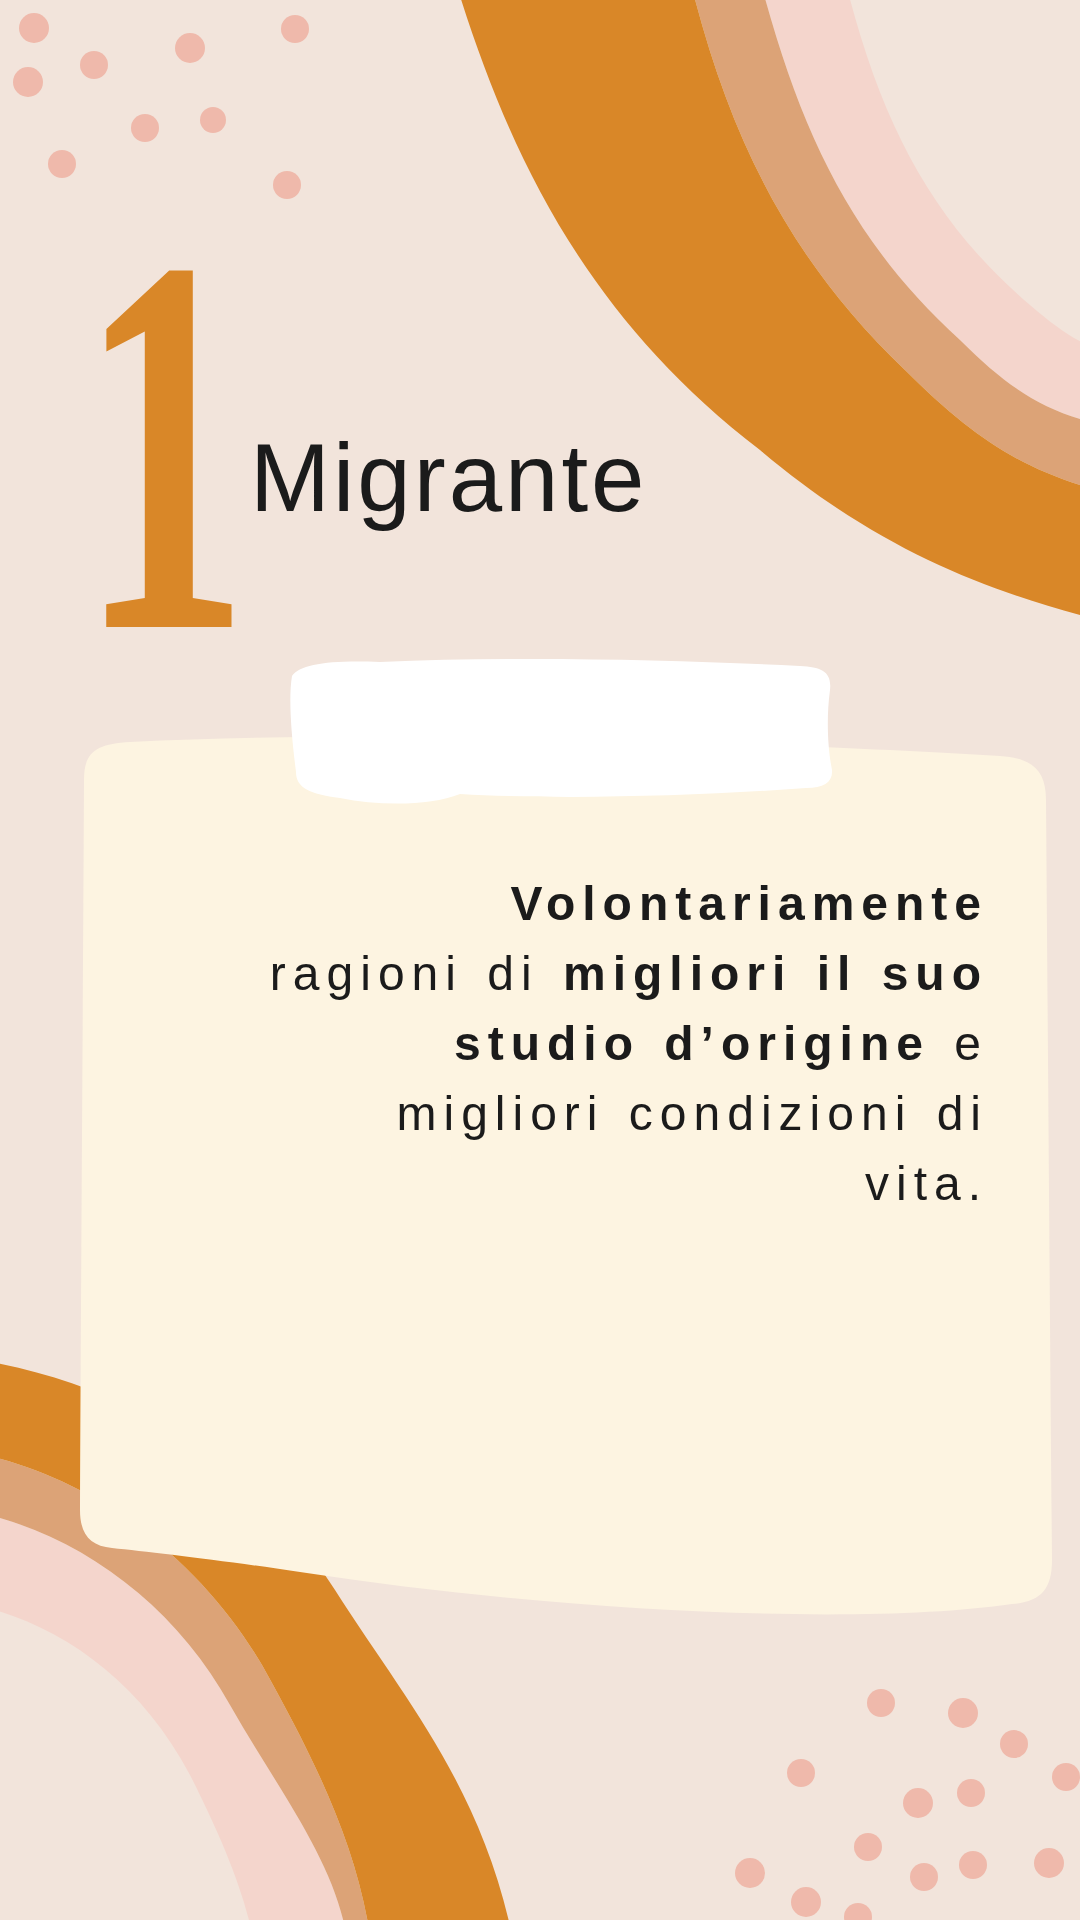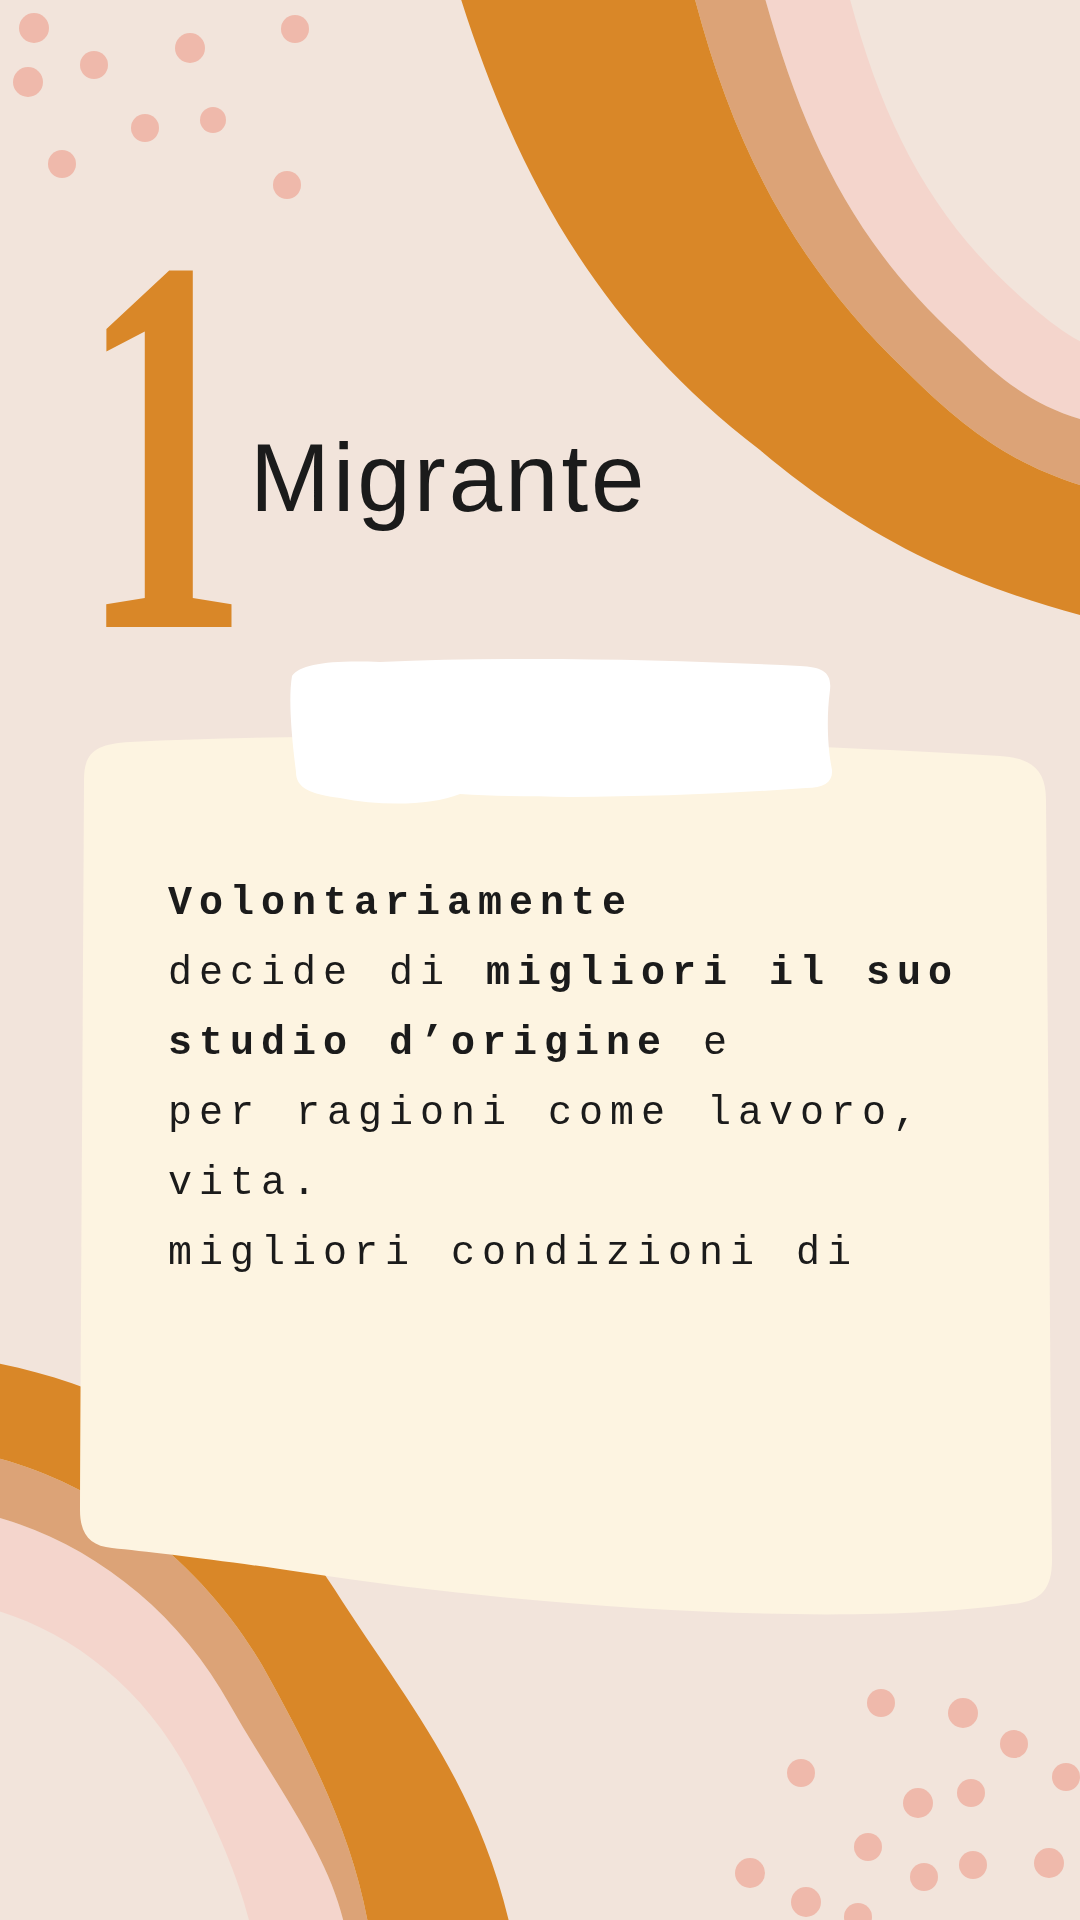--- a/index.html
+++ b/index.html
@@ -28,24 +28,25 @@
     position:absolute; left:250px; top:430px;
     font-family:"Liberation Sans", sans-serif;
     font-size:96px; line-height:96px; font-weight:400;
     letter-spacing:3px;
     color: var(--text, #1b1b1b);
     white-space:nowrap;
     text-align:center;
   }
   .card-text {
     position:absolute; left:168px; top:869px; width:820px;
-    font-family:Liberation Mono, monospace;
-    font-size:40px; line-height:70px; font-weight:400;
+    font-family:Liberation Sans, sans-serif;
+    font-size:48px; line-height:70px; font-weight:400;
     letter-spacing:7px; word-spacing:4px;
     color: var(--text, #1b1b1b);
+    text-align: right;
   }
   .card-text .line { white-space:nowrap; }
   .card-text .b { font-weight:700; }
 </style>
 </head>
 <body>
 
 <div class="canvas">
 
   <svg class="bg-art" width="1080" height="1920" viewBox="0 0 1080 1920">
@@ -122,29 +123,26 @@
 
   <div class="numeral">1</div>
 
   <div class="title">Migrante</div>
 
   <div class="card-text">
     <div class="line">
       <span class="b">Volontariamente</span>
     </div>
     <div class="line">
-      <span>decide di </span><span class="b">migliori il suo</span>
+      <span>ragioni di </span><span class="b">migliori il suo</span>
     </div>
     <div class="line">
       <span class="b">studio d’origine</span><span> e</span>
     </div>
     <div class="line">
-      <span>per ragioni come lavoro,</span>
+      <span>migliori condizioni di</span>
     </div>
     <div class="line">
       <span>vita.</span>
-    </div>
-    <div class="line">
-      <span>migliori condizioni di</span>
     </div>
   </div>
 
 </div>
 
 </body></html>

